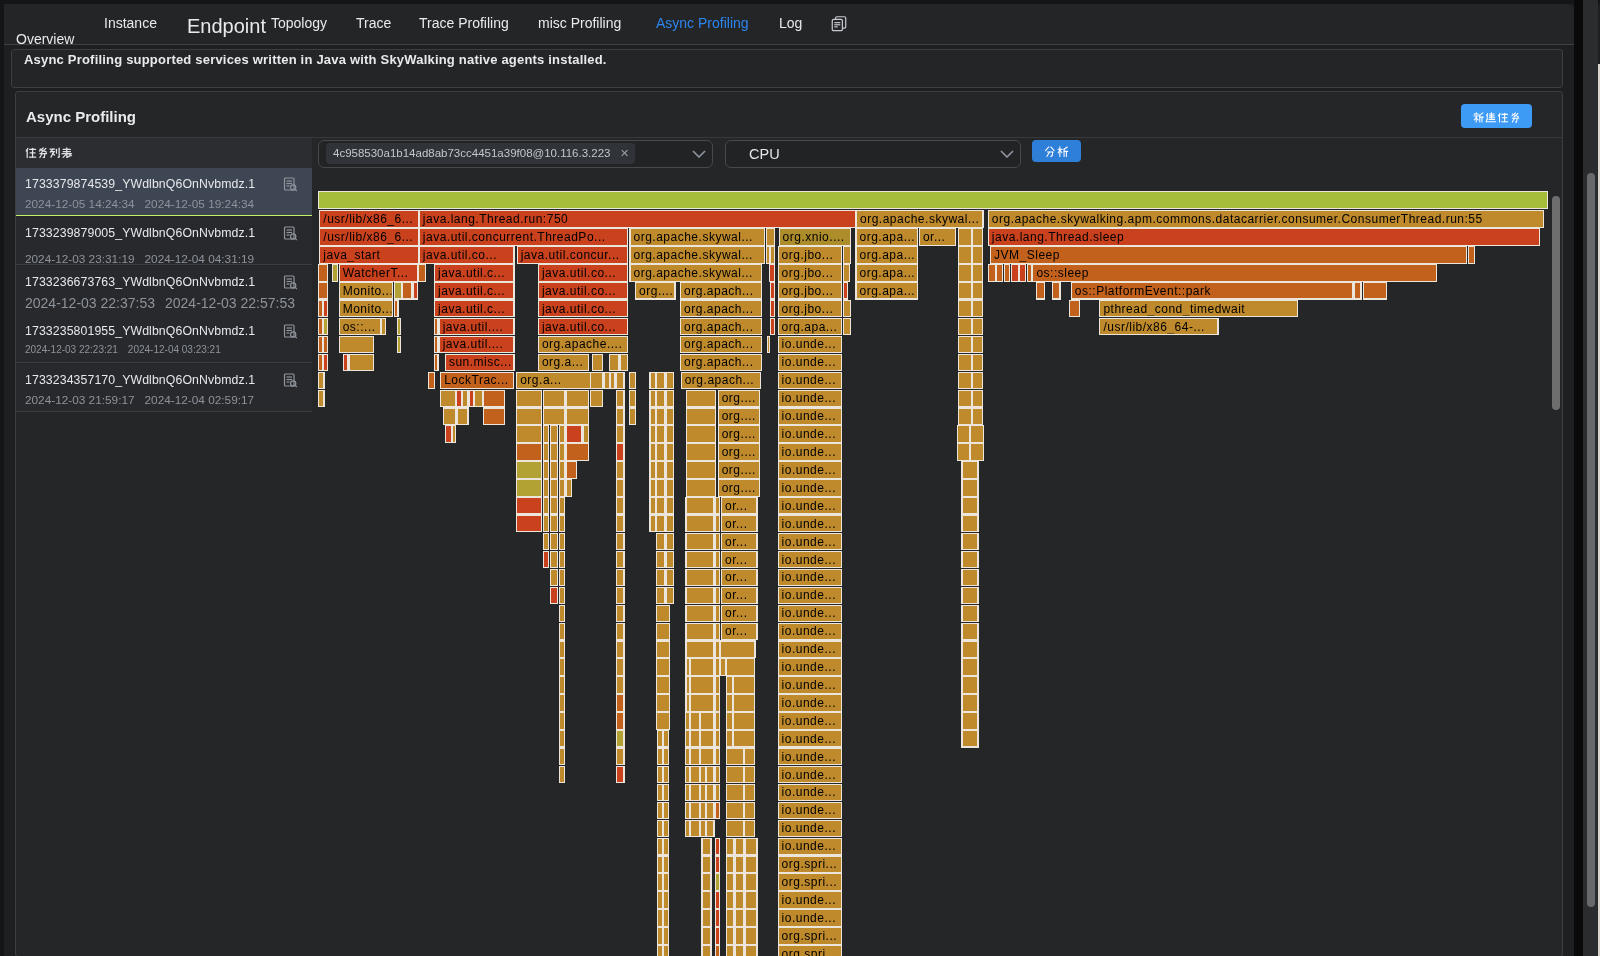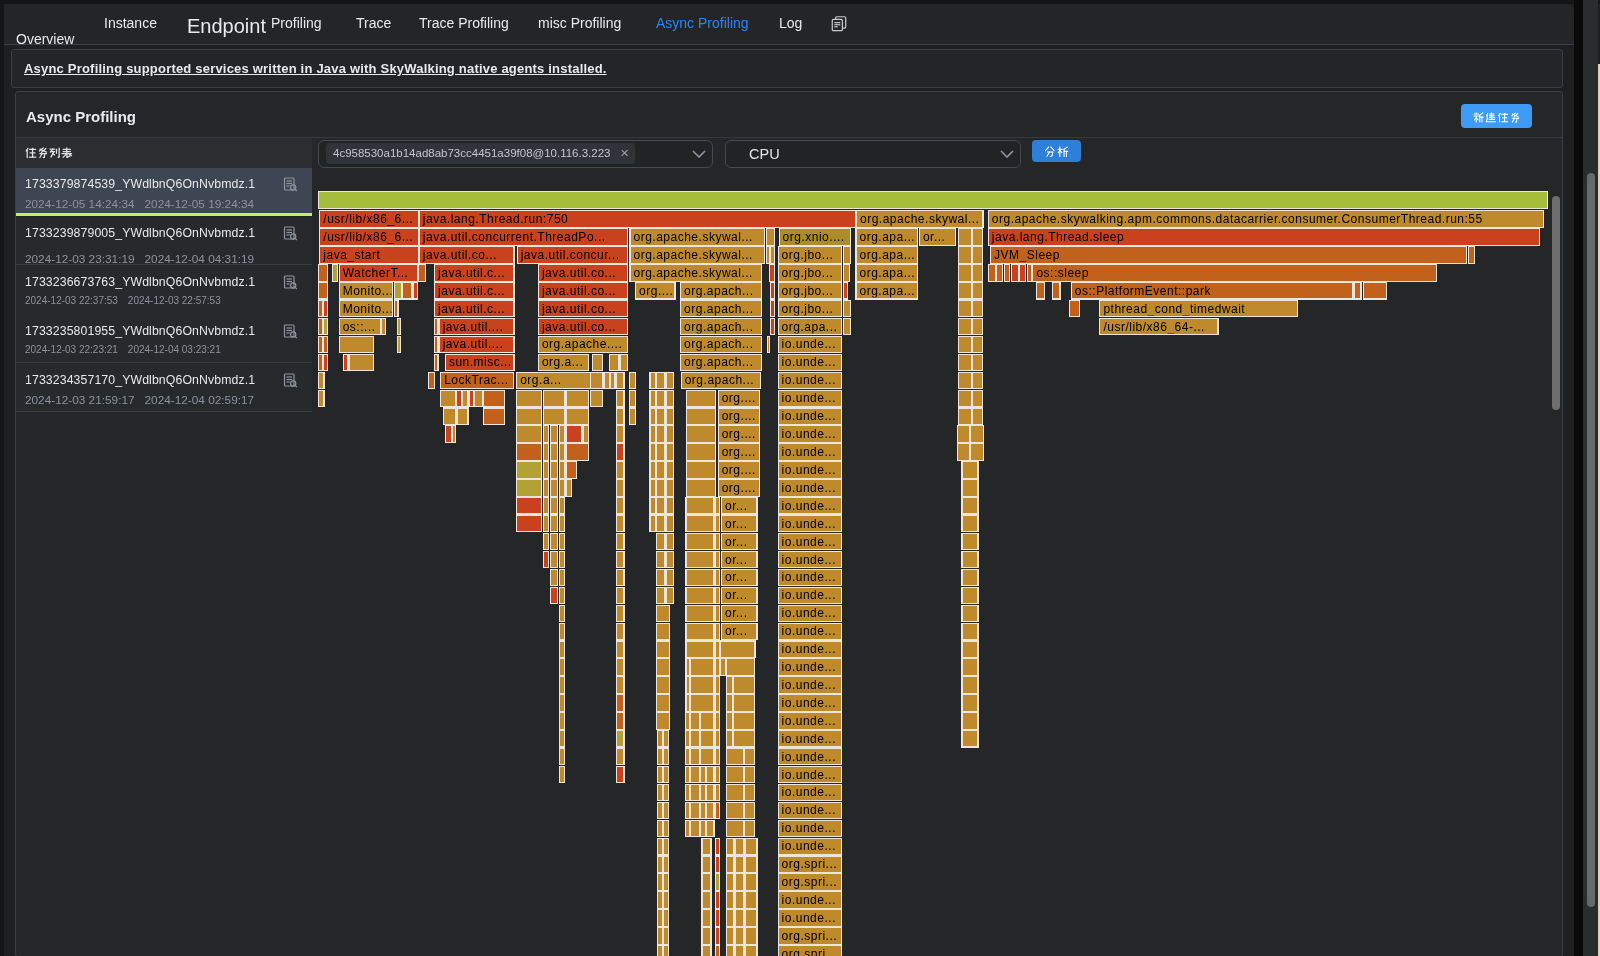--- a/index.html
+++ b/index.html
@@ -5,38 +5,38 @@
 .abs{position:absolute}
 </style></head>
 <body>
 <div class="abs" style="left:0;top:0;width:1600px;height:4px;background:#141516"></div>
 <div class="abs" style="left:0;top:0;width:4px;height:956px;background:#141516"></div>
 
 <div class="abs" style="left:4px;top:4px;width:1570px;height:41px;background:#232527;border-bottom:1px solid #3d4044;border-radius:0 8px 0 0"></div>
 <div class="abs" style="left:16px;top:31px;font-size:14px;color:#e8eaed">Overview</div>
 <div class="abs" style="left:104px;top:15px;font-size:14px;color:#e8eaed">Instance</div>
 <div class="abs" style="left:187px;top:15px;font-size:20px;color:#e8eaed">Endpoint</div>
-<div class="abs" style="left:271px;top:15px;font-size:14px;color:#e8eaed">Profiling</div>
+<div class="abs" style="left:271px;top:15px;font-size:14px;color:#e8eaed">Topology</div>
 <div class="abs" style="left:356px;top:15px;font-size:14px;color:#e8eaed">Trace</div>
 <div class="abs" style="left:419px;top:15px;font-size:14px;color:#e8eaed">Trace Profiling</div>
 <div class="abs" style="left:538px;top:15px;font-size:14px;color:#e8eaed">misc Profiling</div>
 <div class="abs" style="left:656px;top:15px;font-size:14px;color:#2d86f0">Async Profiling</div>
 <div class="abs" style="left:779px;top:15px;font-size:14px;color:#e8eaed">Log</div>
 <svg style="position:absolute;left:831px;top:15px" width="16" height="17" viewBox="0 0 19 19">
     <g stroke="#c9cdd2" stroke-width="1.4" fill="none">
       <rect x="5.5" y="1.5" width="12" height="13.5" rx="1.5"></rect>
       <rect x="1.5" y="4.5" width="12" height="13.5" rx="1.5" fill="#232527"></rect>
       <line x1="4" y1="8.5" x2="11" y2="8.5"></line>
       <line x1="4" y1="11" x2="11" y2="11"></line>
       <line x1="4" y1="13.5" x2="8" y2="13.5"></line>
     </g>
   </svg>
 
 <div class="abs" style="left:11px;top:49px;width:1552px;height:39px;background:#232527;border:1px solid #3b3e42;border-radius:3px"></div>
-<div class="abs" style="left:24px;top:61px;font-size:13px;font-weight:600;color:#e8eaed;text-decoration:underline;letter-spacing:0.2px">Async Profiling supported services written in Java with SkyWalking native agents installed.</div>
+<div class="abs" style="left:24px;top:52px;font-size:13px;font-weight:600;color:#e8eaed;letter-spacing:0.2px">Async Profiling supported services written in Java with SkyWalking native agents installed.</div>
 
 <div class="abs" style="left:15px;top:91px;width:1548px;height:866px;background:#242628;border:1px solid #3b3e42;border-radius:3px"></div>
 <div class="abs" style="left:26px;top:108px;font-size:15px;font-weight:bold;color:#e8eaed">Async Profiling</div>
 <div class="abs" style="left:1461px;top:104px;width:71px;height:24px;background:#3d9af5;border-radius:4px"></div>
 <svg style="position:absolute;left:1473.0px;top:110.5px" width="48" height="13" viewBox="0 0 48 13">
     <g stroke="#fff" stroke-width="1.05" fill="none" stroke-linecap="round">
       <line x1="0.92" y1="3.02" x2="5.50" y2="3.02"></line>
       <line x1="3.21" y1="1.73" x2="3.21" y2="3.02"></line>
       <line x1="0.92" y1="5.03" x2="5.50" y2="5.03"></line>
       <line x1="3.21" y1="5.03" x2="3.21" y2="10.90"></line>
@@ -99,21 +99,21 @@
       <line x1="38.11" y1="3.30" x2="45.39" y2="3.30"></line>
       <line x1="38.11" y1="5.50" x2="45.39" y2="5.50"></line>
       <line x1="36.96" y1="7.71" x2="46.54" y2="7.71"></line>
       <line x1="41.75" y1="1.77" x2="41.75" y2="7.71"></line>
       <line x1="41.37" y1="8.09" x2="38.11" y2="11.35"></line>
       <line x1="41.94" y1="8.48" x2="41.94" y2="11.35"></line>
       <line x1="41.94" y1="11.35" x2="45.39" y2="9.62"></line>
       <line x1="44.05" y1="7.71" x2="46.35" y2="9.62"></line>
     </g>
   </svg>
-<div style="position:absolute;left:16px;top:167.5px;width:296px;height:48.0px;background:#3e4653;border-bottom:3px solid #bef264">
+<div style="position:absolute;left:16px;top:167.5px;width:296px;height:48.0px;background:#3e4653;border-bottom:1px solid #bef264">
     <div style="position:absolute;left:9px;top:9px;font-size:12.3px;letter-spacing:0.1px;color:#e6e8eb">1733379874539_YWdlbnQ6OnNvbmdz.1</div>
     <div style="position:absolute;left:9px;top:29px;font-size:11.8px;color:#8d939c">2024-12-05 14:24:34<span style="display:inline-block;width:10px"></span>2024-12-05 19:24:34</div>
   </div>
 <svg style="position:absolute;left:283px;top:177px" width="15" height="15" viewBox="0 0 15 15">
     <g stroke="#8f959d" stroke-width="1.2" fill="none">
       <rect x="1.5" y="1" width="9.5" height="12" rx="1"></rect>
       <line x1="3.5" y1="4" x2="9" y2="4"></line>
       <line x1="3.5" y1="6.5" x2="9" y2="6.5"></line>
       <line x1="3.5" y1="9" x2="6.5" y2="9"></line>
       <circle cx="10.2" cy="10.5" r="2.6"></circle>
@@ -129,21 +129,21 @@
       <rect x="1.5" y="1" width="9.5" height="12" rx="1"></rect>
       <line x1="3.5" y1="4" x2="9" y2="4"></line>
       <line x1="3.5" y1="6.5" x2="9" y2="6.5"></line>
       <line x1="3.5" y1="9" x2="6.5" y2="9"></line>
       <circle cx="10.2" cy="10.5" r="2.6"></circle>
       <line x1="12.1" y1="12.4" x2="13.8" y2="14"></line>
     </g>
   </svg>
 <div style="position:absolute;left:16px;top:265.5px;width:296px;height:60px;background:#28292c;border-bottom:1px solid #3a3d41">
     <div style="position:absolute;left:9px;top:9px;font-size:12.3px;letter-spacing:0.1px;color:#e6e8eb">1733236673763_YWdlbnQ6OnNvbmdz.1</div>
-    <div style="position:absolute;left:9px;top:29px;font-size:10px;color:#8d939c">2024-12-03 22:37:53<span style="display:inline-block;width:10px"></span>2024-12-03 22:57:53</div>
+    <div style="position:absolute;left:9px;top:29px;font-size:14px;color:#8d939c">2024-12-03 22:37:53<span style="display:inline-block;width:10px"></span>2024-12-03 22:57:53</div>
   </div>
 <svg style="position:absolute;left:283px;top:275px" width="15" height="15" viewBox="0 0 15 15">
     <g stroke="#8f959d" stroke-width="1.2" fill="none">
       <rect x="1.5" y="1" width="9.5" height="12" rx="1"></rect>
       <line x1="3.5" y1="4" x2="9" y2="4"></line>
       <line x1="3.5" y1="6.5" x2="9" y2="6.5"></line>
       <line x1="3.5" y1="9" x2="6.5" y2="9"></line>
       <circle cx="10.2" cy="10.5" r="2.6"></circle>
       <line x1="12.1" y1="12.4" x2="13.8" y2="14"></line>
     </g>

